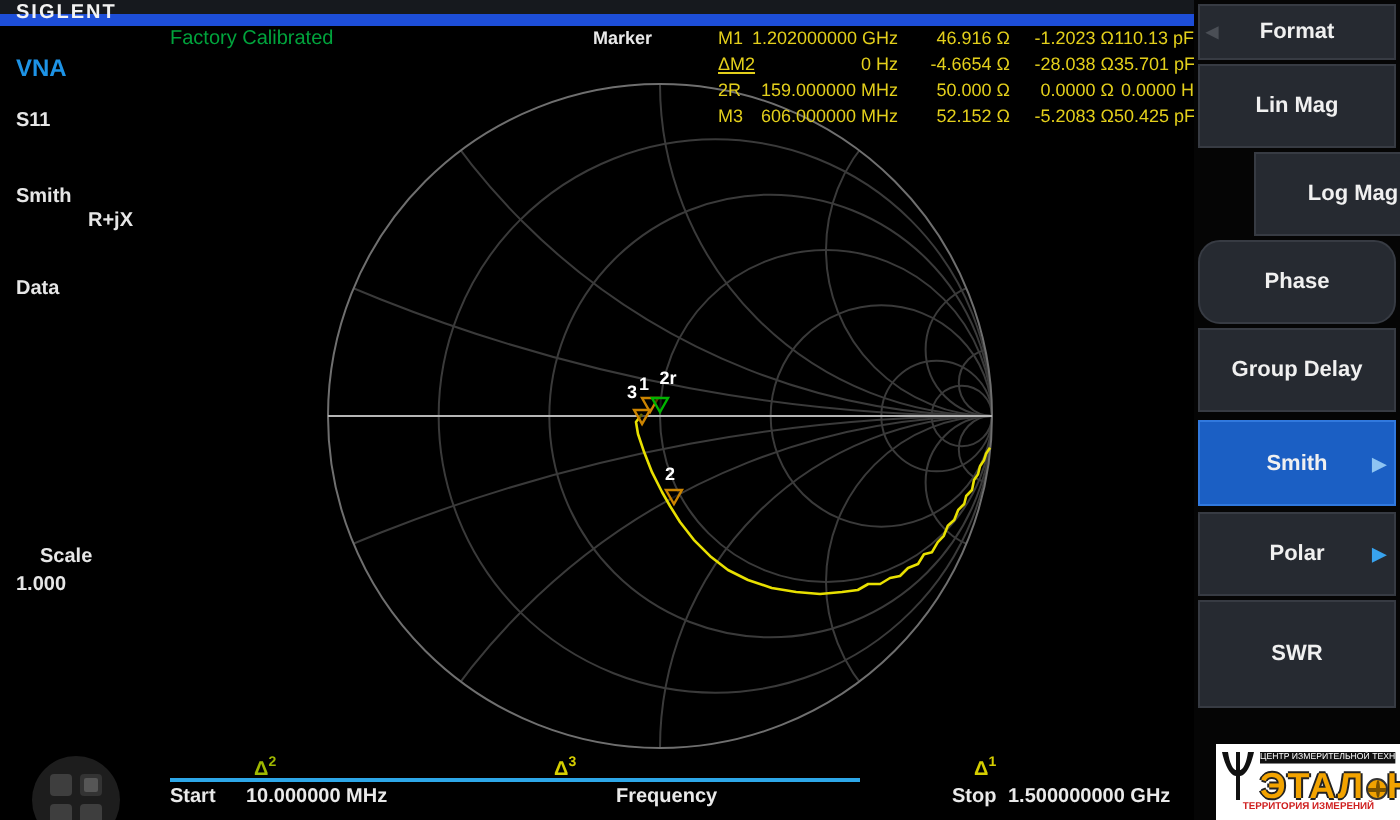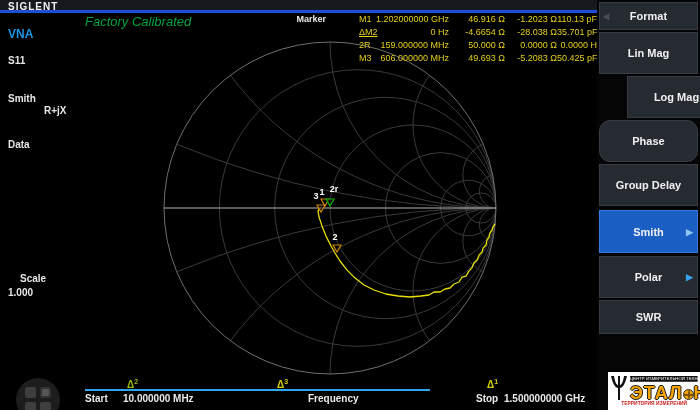--- a/index.html
+++ b/index.html
@@ -4,24 +4,24 @@
 <style>
   * { margin:0; padding:0; box-sizing:border-box; }
   html,body { background:#000; }
   #screen {
     position:relative; width:700px; height:410px; overflow:hidden;
     background:#000; font-family:"Liberation Sans", sans-serif;
     -webkit-font-smoothing:antialiased;
   }
   
   #header { position:absolute; left:0; top:0; width:597px; height:13px;
-    background:#16191e; border-bottom:3px solid #1d4ed8; }
+    background:#16191e; border-bottom:6px solid #1d4ed8; }
   #logo { position:absolute; left:8px; top:1px; color:#f2f2f2; font-size:10px;
     font-weight:bold; letter-spacing:1px; }
-  #calib { position:absolute; left:85px; top:14px; color:#00a33c; font-size:13px;font-style:italic; }
+  #calib { position:absolute; left:85px; top:14px; color:#00a33c; font-size:10px; }
   
   .side-label { position:absolute; left:8px; color:#e6e6e6; font-size:10px; font-weight:600; }
   #lbl-vna { top:27px; color:#1d93e6; font-size:12px; font-weight:bold; }
   #lbl-s11 { top:55px; }
   #lbl-fmt1 { top:93px; }
   #lbl-fmt2 { top:105px;margin-left:36px; }
   #lbl-data { top:139px; }
   #lbl-scale { top:273px;margin-left:12px; }
   #lbl-scaleval { top:287px; }
   
@@ -54,21 +54,21 @@
     border:1px solid #373b43; color:#f0f0f0; font-size:11px; font-weight:bold;
     display:flex; align-items:center; justify-content:center; cursor:pointer; }
   .mbtn.active { background:#1b5fc4; border-color:#3179de; }
   #mb0 { top:2px;  height:28px; }
   #mb1 { top:32px; height:42px; }
   #mb2 { top:76px; height:42px;margin-left:28px; }
   #mb3 { top:120px; height:42px;border-radius:11px; }
   #mb4 { top:164px; height:42px; }
   #mb5 { top:210px; height:43px; }
   #mb6 { top:256px; height:42px; }
-  #mb7 { top:300px; height:34px; }
+  #mb7 { top:300px; height:54px; }
   .arr-left { position:absolute; left:3px; top:50%; transform:translateY(-50%);
     font-size:8px; color:#4a4e55; }
   .arr-right { position:absolute; right:4px; top:50%; transform:translateY(-50%);
     font-size:9px; color:#38a3ee; }
   #mb5 .arr-right { color:#8ec4f2; }
   
   #wm { position:absolute; left:608px; top:372px; width:92px; height:38px;
     background:#fff; overflow:hidden; }
   #wm-mark { position:absolute; left:2px; top:3px; }
   #wm-strip { position:absolute; left:22px; top:4px; width:68px; height:8px; background:#111;
@@ -164,21 +164,21 @@
       <span class="mname">2R</span>
       <span class="mnum">159.000000 MHz</span>
       <span class="mnum">50.000 Ω</span>
       <span class="mnum">0.0000 Ω</span>
       <span class="mnum">0.0000 H</span>
     </div>
     <div class="mrow">
       <span class="mlabel"></span>
       <span class="mname">M3</span>
       <span class="mnum">606.000000 MHz</span>
-      <span class="mnum">49.693 Ω</span>
+      <span class="mnum">52.152 Ω</span>
       <span class="mnum">-5.2083 Ω</span>
       <span class="mnum">50.425 pF</span>
     </div>
   </div>
 
   <div id="freq-line"></div>
   <span class="axis-mark" id="am0" style="left: 127px; color: rgb(159, 184, 0);"><span>Δ</span><sup>2</sup></span>
   <span class="axis-mark" id="am1" style="left: 277px; color: rgb(214, 206, 0);"><span>Δ</span><sup>3</sup></span>
   <span class="axis-mark" id="am2" style="left: 487px; color: rgb(214, 206, 0);"><span>Δ</span><sup>1</sup></span>
   <span class="freq-text" id="t-start">Start</span>

